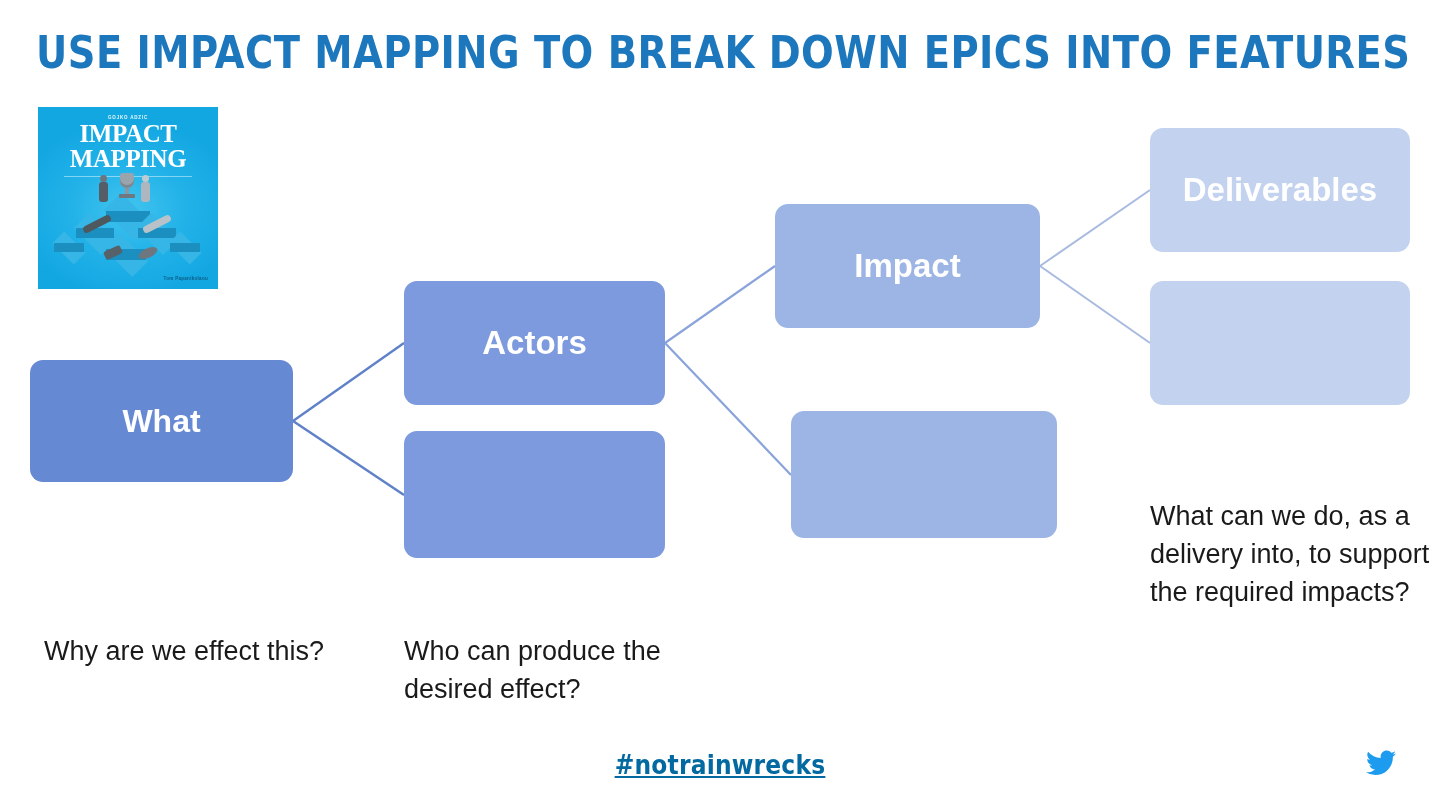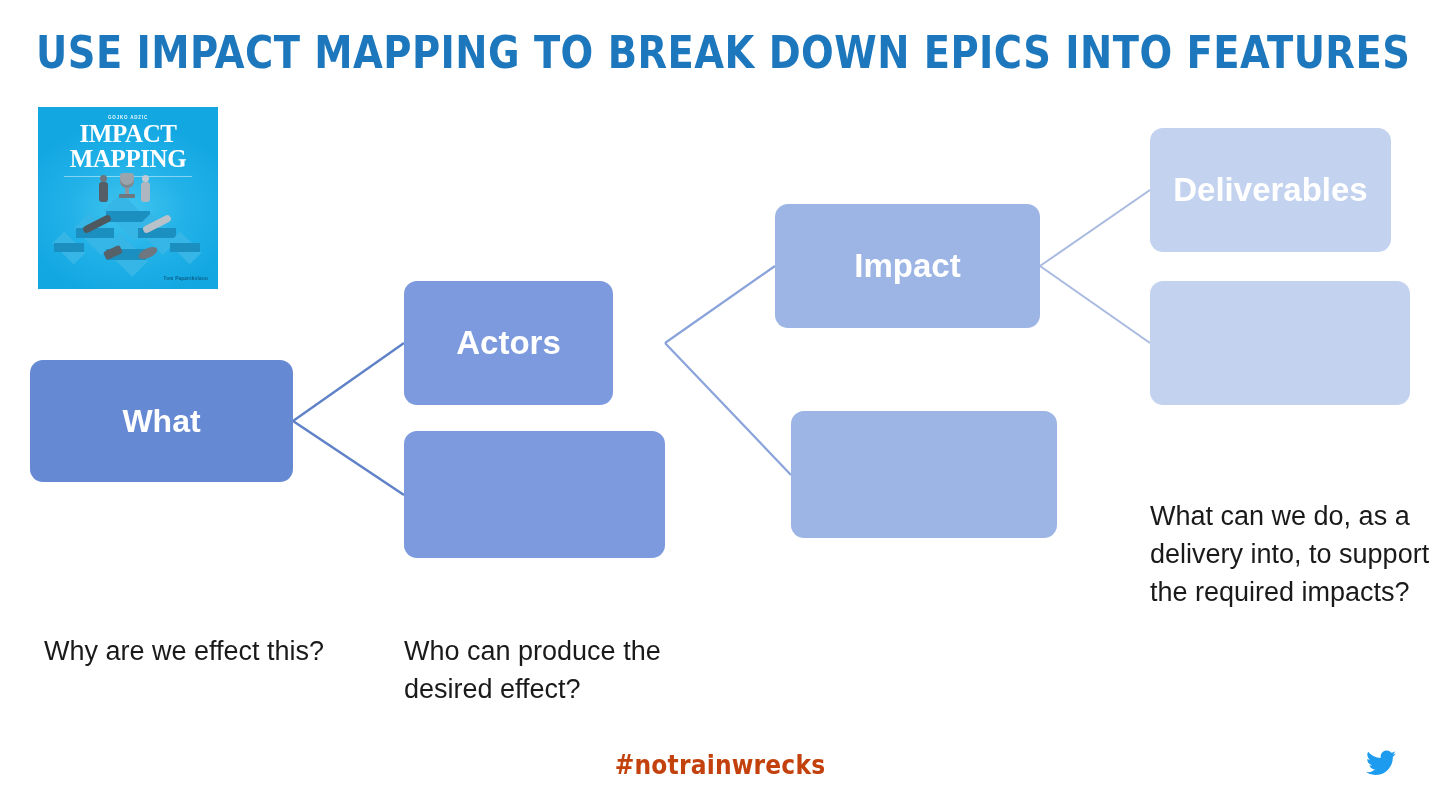--- a/index.html
+++ b/index.html
@@ -176,25 +176,25 @@
     text-align: center;
   }
   .node .node-label { display: block; }
 
   .node-goal        { background: #6689d3; }
   .node-actor       { background: #7c9add; }
   .node-impact      { background: #9db5e4; }
   .node-deliverable { background: #c3d2ef; }
 
   #node-goal      { left: 30px;   top: 360px; width: 263px; height: 122px; font-size: 32px; }
-  #node-actors    { left: 404px;  top: 281px; width: 209px; height: 124px; font-size: 33px; }
+  #node-actors    { left: 404px;  top: 281px; width: 261px; height: 124px; font-size: 33px; }
   #node-actor-2   { left: 404px;  top: 431px; width: 261px; height: 127px; }
   #node-impact    { left: 775px;  top: 204px; width: 265px; height: 124px; font-size: 33px; }
   #node-impact-2  { left: 791px;  top: 411px; width: 266px; height: 127px; }
-  #node-deliverables { left: 1150px; top: 128px; width: 241px; height: 124px; font-size: 33px; }
+  #node-deliverables { left: 1150px; top: 128px; width: 260px; height: 124px; font-size: 33px; }
   #node-deliverable-2{ left: 1150px; top: 281px; width: 260px; height: 124px; }
 
   
   #connectors {
     position: absolute;
     left: 0; top: 0;
     width: 1440px;
     height: 810px;
     pointer-events: none;
   }
@@ -223,25 +223,26 @@
     font-size: 24px;
     white-space: nowrap;
   }
   #footer-left  { left: 40px;  top: 750px; }
   #footer-right { right: 44px; top: 750px; }
   #footer-center {
     position: absolute;
     left: 0; right: 0;
     top: 750px;
     text-align: center;
-    color: #c2410c;
+    color: #0369a1;
     font-family: "Liberation Sans Narrow", "DejaVu Sans Condensed", "Liberation Sans", sans-serif;
     font-weight: bold;
     font-size: 26px;
     letter-spacing: .2px;
+    text-decoration: underline;
   }
   .twitter-bird { width: 30px; height: 26px; flex: 0 0 auto; display: block; }
 </style>
 </head>
 <body>
 
 <div id="slide">
 
   <div id="slide-title">Use Impact Mapping to break down Epics into Features</div>
 

